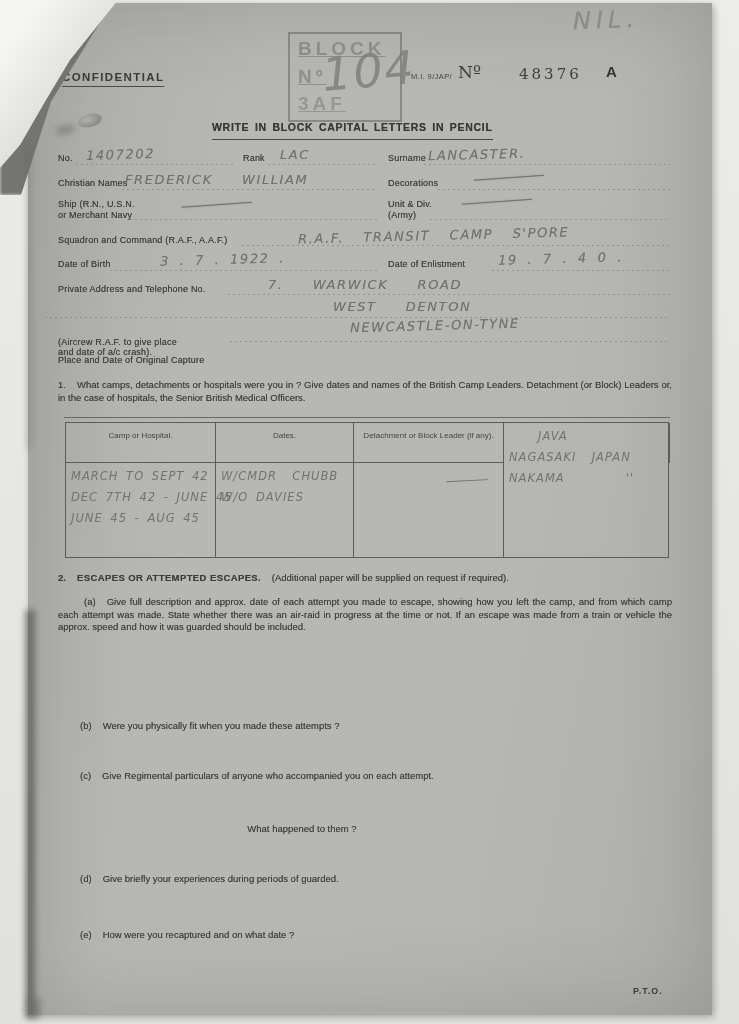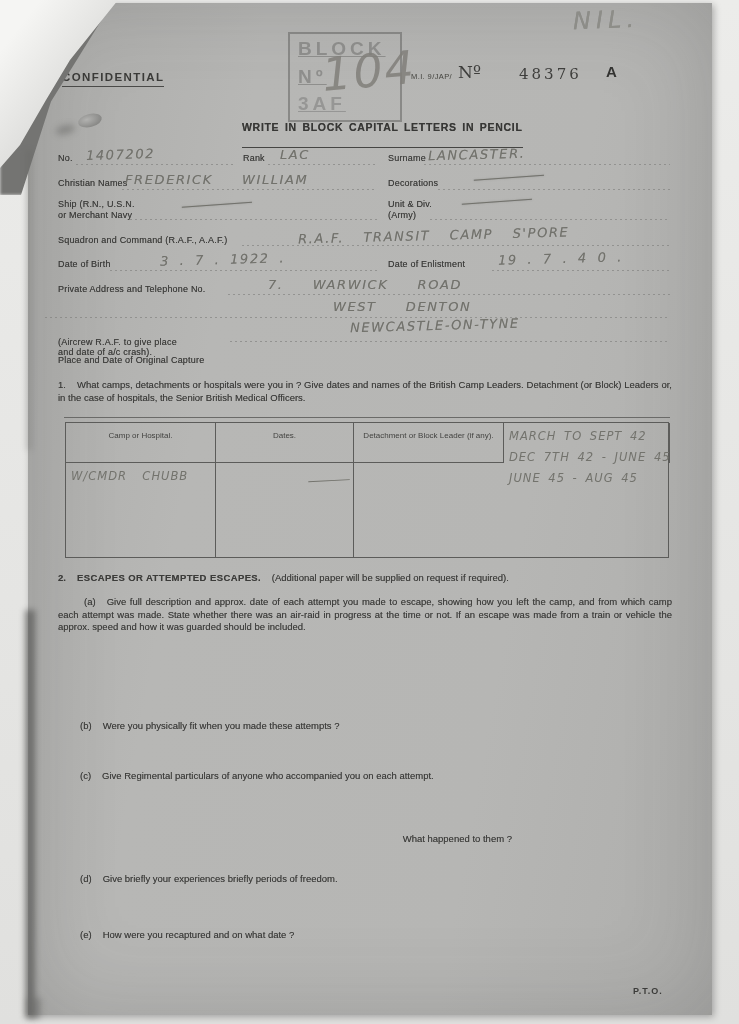--- a/index.html
+++ b/index.html
@@ -54,21 +54,21 @@
   .confidential { position:absolute; left:62px; top:71px; font-size:11.5px; font-weight:bold;
     letter-spacing:1.4px; color:#3a3a38; border-bottom:1.6px solid #4a4a48; padding-bottom:3px; }
   .mi9 { position:absolute; left:411px; top:72px; font-size:7.5px; color:#44443f; letter-spacing:.4px; }
   .nosym { position:absolute; left:458px; top:62px; font-family:"DejaVu Serif",serif;
     font-size:17px; color:#3e3e3c; }
   .serial { position:absolute; left:519px; top:65px; font-family:"DejaVu Serif",serif;
     font-size:15px; letter-spacing:3px; color:#3e3e3c; }
   .series { position:absolute; left:606px; top:63px; font-size:15px; font-weight:bold; color:#333331; }
   .instruction { position:absolute; left:212px; top:121px; font-size:10.5px; font-weight:bold;
     letter-spacing:.7px; word-spacing:2px; color:#373735; border-bottom:1.4px solid #454543;
-    padding-bottom:14px; text-shadow:0 0 .4px rgba(50,50,48,.7);margin-left:30px; }
+    padding-bottom:6px; text-shadow:0 0 .4px rgba(50,50,48,.7); }
   .nil { position:absolute; left:573px; top:6px; font-family:"DejaVu Sans",sans-serif;
     font-style:italic; font-size:24px; letter-spacing:5px; color:#8d8d88; transform:rotate(-2deg); }
   .stamp { position:absolute; left:288px; top:32px; width:110px; height:86px;
     border:2px solid rgba(92,92,90,.5); color:rgba(110,110,108,.55);text-decoration:underline; }
   .stamp div { letter-spacing:4px; font-size:19px; font-weight:bold; }
   .stamp .s1 { margin:4px 0 0 8px; }
   .stamp .s2 { margin:6px 0 0 8px; }
   .stamp .s3 { margin:5px 0 0 8px; opacity:.8; }
   .stamp-num { position:absolute; left:322px; top:44px; font-family:"DejaVu Sans",sans-serif;
     font-style:italic; font-size:46px; color:#817f7a; transform:rotate(-5deg); letter-spacing:2px;
@@ -178,26 +178,32 @@
   <p class="para" style="left:58px;top:379px;width:614px;margin:0;">
     <span class="qlabel">1.</span><span>What camps, detachments or hospitals were you in ?   Give dates and names of the British Camp Leaders.  Detachment (or Block) Leaders or, in the case of hospitals, the Senior British Medical Officers.</span>
   </p>
 
   <div class="tbl-topline"></div>
   <div class="tbl">
     <div class="th">Camp or Hospital.</div>
     <div class="th">Dates.</div>
     <div class="th">Detachment or Block Leader (if any).</div>
     <div class="td">
+      <span class="hwline ind1">JAVA</span>
+      <span class="hwline">NAGASAKI  JAPAN</span>
+      <span class="hwline">NAKAMA        ''</span>
+    </div>
+    <div class="td">
       <span class="hwline">MARCH TO SEPT 42</span>
       <span class="hwline">DEC 7TH 42 - JUNE 45</span>
       <span class="hwline">JUNE 45 - AUG 45</span>
     </div>
     <div class="td">
       <span class="hwline">W/CMDR  CHUBB</span>
+      <span class="hwline">W/O DAVIES</span>
     </div>
     <div class="td">
       <span class="hwline cdash">—</span>
     </div>
   </div>
 
   <p class="para" style="left:58px;top:572px;width:614px;margin:0;">
     <span class="qlabel bold">2.</span><span class="bold" style="letter-spacing:.4px;">ESCAPES OR ATTEMPTED ESCAPES.</span>
     <span style="padding-left:8px;">(Additional paper will be supplied on request if required).</span>
   </p>
@@ -207,26 +213,26 @@
   </p>
 
   <p class="para" style="left:80px;top:770px;width:560px;margin:0;text-align:left;">
     <span class="qlabel">(c)</span><span>Give Regimental particulars of anyone who accompanied you on each attempt.</span>
   </p>
 
   <p class="para" style="left:80px;top:720px;width:560px;margin:0;text-align:left;">
     <span class="qlabel">(b)</span><span>Were you physically fit when you made these attempts ?</span>
   </p>
 
-  <p class="para" style="left:100px;top:821px;width:400px;margin:12px;text-align:right;">
+  <p class="para" style="left:100px;top:821px;width:400px;margin:2px;text-align:center;">
     <span>What happened to them ?</span>
   </p>
 
   <p class="para" style="left:80px;top:873px;width:560px;margin:0;text-align:left;">
-    <span class="qlabel">(d)</span><span>Give briefly your experiences briefly periods of freedom.</span>
+    <span class="qlabel">(d)</span><span>Give briefly your experiences during periods of guarded.</span>
   </p>
 
   <p class="para" style="left:80px;top:929px;width:560px;margin:0;text-align:left;">
     <span class="qlabel">(e)</span><span>How were you recaptured and on what date ?</span>
   </p>
 
   <div class="pto">P.T.O.</div>
 </div>
 
 </body></html>

